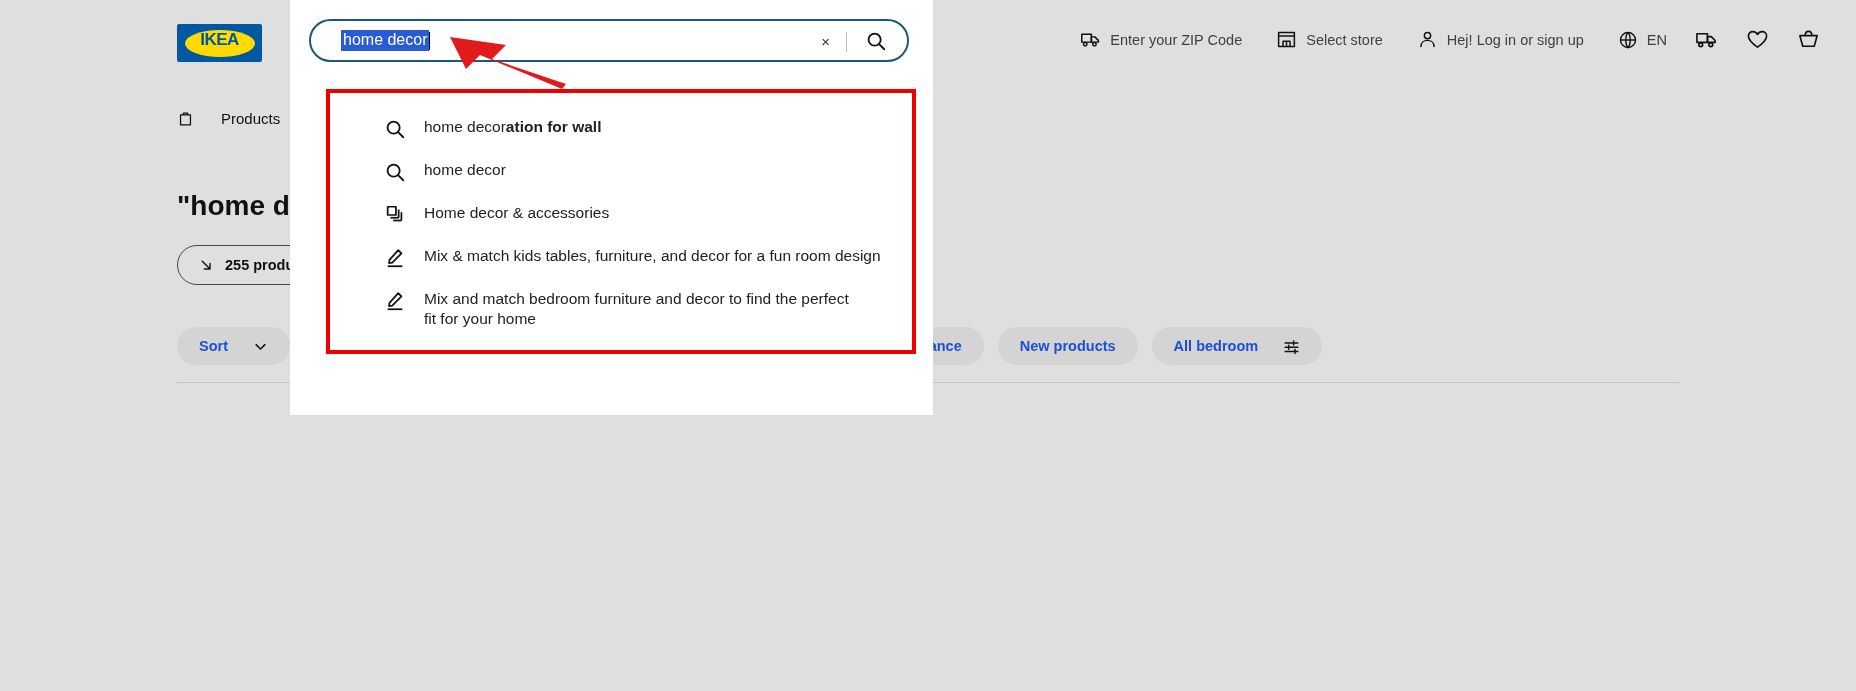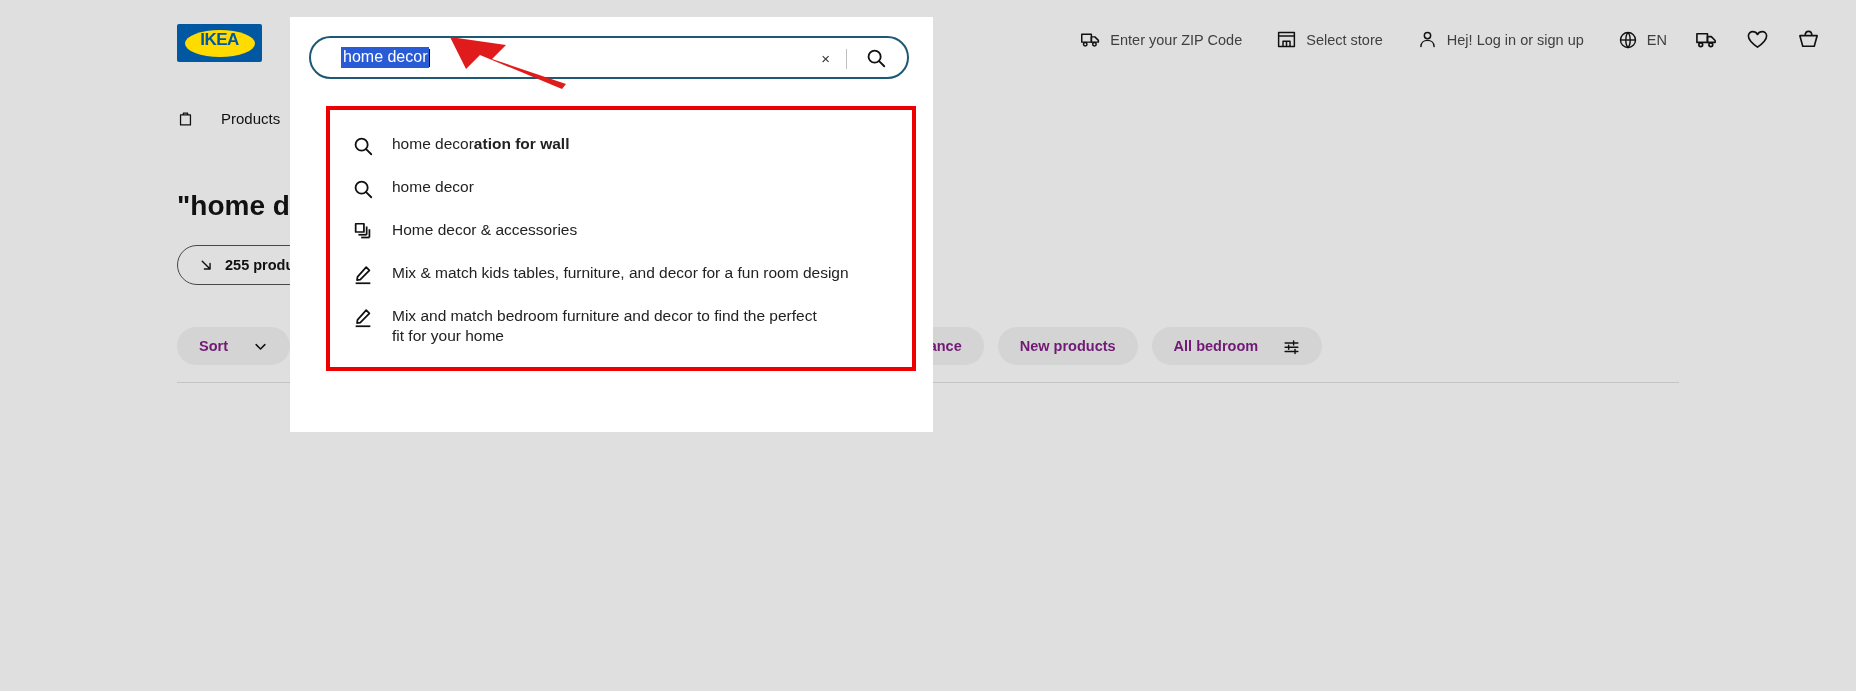--- a/index.html
+++ b/index.html
@@ -93,21 +93,21 @@
   }
 
   .filterbar {
     position: absolute; left: 177px; top: 182px;
     display: flex; align-items: center; gap: 14px;
   }
   .chip {
     height: 38px; padding: 0 22px;
     background: #d4d4d4; border-radius: 19px;
     display: flex; align-items: center; gap: 25px;
-    font-size: 14.5px; font-weight: bold; color: #701a75;
+    font-size: 14.5px; font-weight: bold; color: #1d4ed8;
     white-space: nowrap; cursor: pointer;
   }
   .sep-line {
     position: absolute; left: 177px; top: 237px; width: 1502px; height: 1px; background: #c4c4c4;
   }
 
   
   .prodrow { position: absolute; top: 400px; left: 0; width: 1856px; height: 291px; background:#fff; overflow:hidden; }
   .plant1 { position: absolute; left: 255px; bottom: 0; width: 175px; height: 200px; }
   .cushion {
@@ -115,31 +115,31 @@
     background: #414c4a; border-radius: 26px;
     background-image:
       radial-gradient(circle at 11px 11px, #555f5d 9px, transparent 10px);
     background-size: 23px 23px;
   }
   .frames { position: absolute; left: 1020px; bottom: 0; width: 370px; height: 245px; }
   .plants-right { position: absolute; right: 75px; bottom: 0; width: 400px; height: 155px; }
 
   
   .overlay-panel {
-    position: absolute; left: 290px; top: 17px; width: 643px; height: 415px;
+    position: absolute; left: 290px; top: 0px; width: 643px; height: 415px;
     background: #ffffff; z-index: 20;
   }
   .suggestions {
     position: absolute; left: 36px; top: 89px; width: 590px;
     border: 4px solid #ee0000; background: #ffffff;
     padding: 14px 0 12px 0;
   }
   .sugg-row {
     display: flex; align-items: flex-start; gap: 18px;
-    padding: 10px 26px 10px 22px; cursor: pointer;
+    padding: 10px 26px 10px 22px; cursor: pointer; margin-left: 32px;
   }
   .sugg-icon { width: 22px; min-width: 22px; height: 22px; margin-top: 1px; }
   .sugg-text { font-size: 15.5px; color: #222; line-height: 1.27; }
   .sugg-text b { font-weight: bold; }
 
   
   .arrow { position: absolute; left: 444px; top: 29px; z-index: 40; }
 
   svg { display: block; }
 </style>

